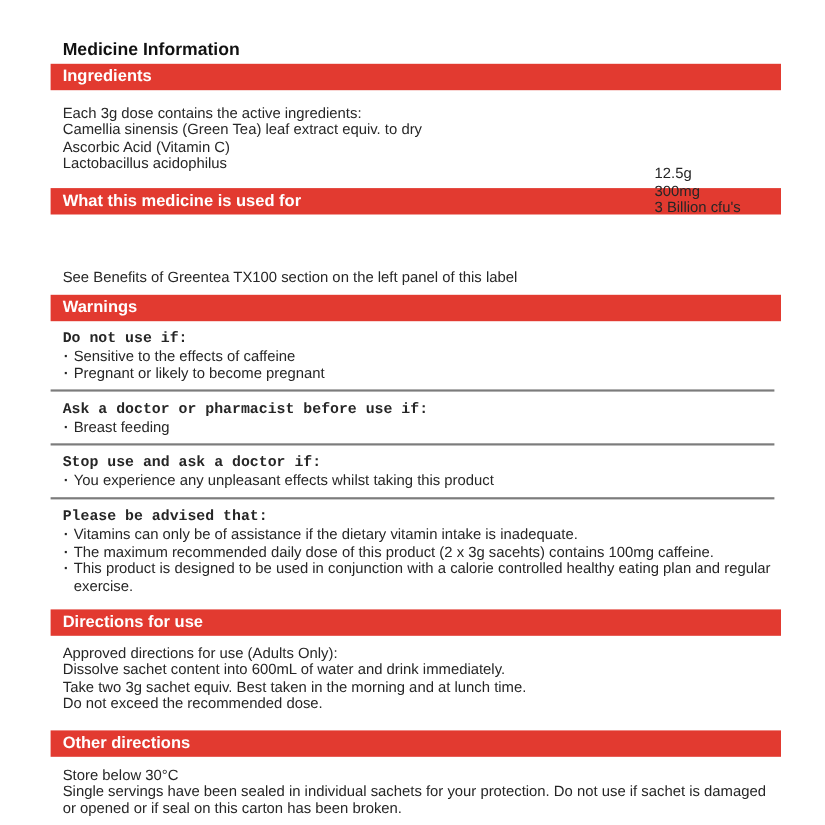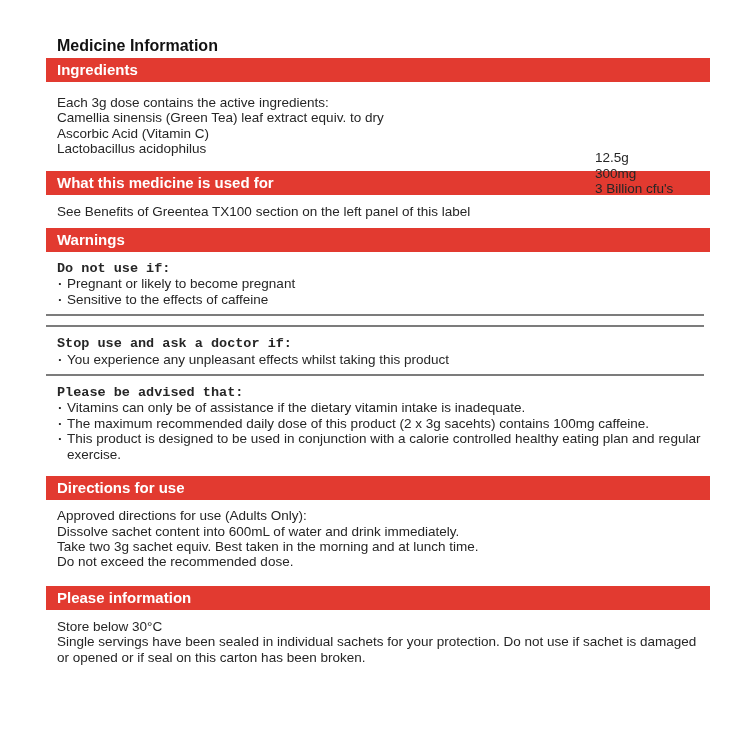--- a/index.html
+++ b/index.html
@@ -36,21 +36,21 @@
     font-size: 15px;
     height: 24px;
     line-height: 24px;
     padding-left: 11px;
   }
   .block {
     font-size: 13.5px;
     line-height: 15.4px;
     padding: 13px 6px 14px 11px;
   }
-  .block.uses { padding: 9px 6px 9px 11px; }
+  .block.uses { padding: 9px 6px 9px 11px; margin-top: 40px; }
   .block.warnings { padding: 9px 6px 14px 11px; }
   .block.directions { padding: 8px 6px 16px 11px; }
   .block.other { padding: 9px 6px 0 11px; }
 
   .ing-row { position: relative; }
   .ing-amount { position: absolute; left: 538px; top: 16px; white-space: nowrap; margin-top: 24px; }
 
   .group-heading {
     font-weight: bold;
     font-family: Liberation Mono, monospace;
@@ -98,26 +98,30 @@
   <div class="banner">What this medicine is used for</div>
   <div class="block uses">
     <div class="line">See Benefits of Greentea TX100 section on the left panel of this label</div>
   </div>
 
   <div class="banner">Warnings</div>
   <div class="block warnings">
 
     <div class="warn-group">
       <div class="group-heading">Do not use if:</div>
+      <div class="bullet">Sensitive to the effects of caffeine</div>
       <div class="bullet">Pregnant or likely to become pregnant</div>
-      <div class="bullet">Sensitive to the effects of caffeine</div>
     </div>
 
     <hr class="divider">
 
+    <div class="warn-group">
+      <div class="group-heading">Ask a doctor or pharmacist before use if:</div>
+      <div class="bullet">Breast feeding</div>
+    </div>
 
     <hr class="divider">
 
     <div class="warn-group">
       <div class="group-heading">Stop use and ask a doctor if:</div>
       <div class="bullet">You experience any unpleasant effects whilst taking this product</div>
     </div>
 
     <hr class="divider">
 
@@ -131,19 +135,19 @@
   </div>
 
   <div class="banner">Directions for use</div>
   <div class="block directions">
     <div class="line">Approved directions for use (Adults Only):</div>
     <div class="line">Dissolve sachet content into 600mL of water and drink immediately.</div>
     <div class="line">Take two 3g sachet equiv. Best taken in the morning and at lunch time.</div>
     <div class="line">Do not exceed the recommended dose.</div>
   </div>
 
-  <div class="banner">Please information</div>
+  <div class="banner">Other directions</div>
   <div class="block other">
     <div class="line">Store below 30°C</div>
     <div class="line">Single servings have been sealed in individual sachets for your protection. Do not use if sachet is damaged or opened or if seal on this carton has been broken.</div>
   </div>
 
 </div>
 
 </body></html>

